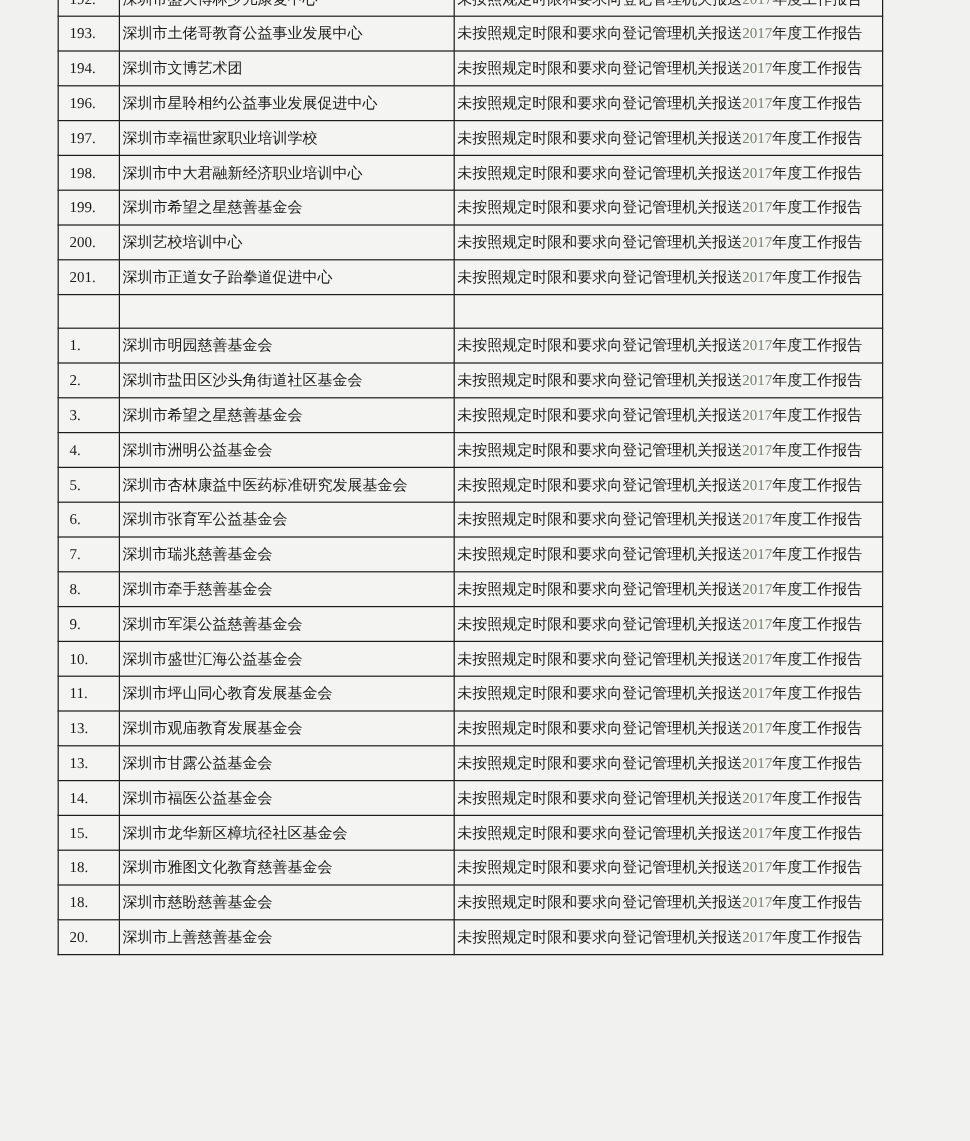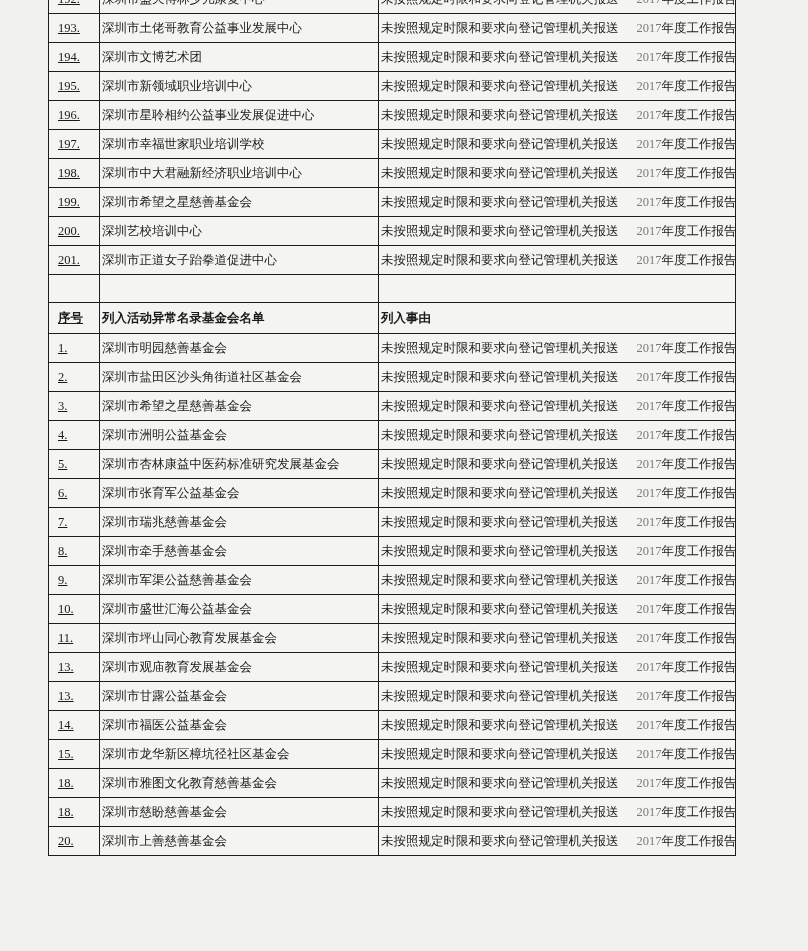--- a/index.html
+++ b/index.html
@@ -30,26 +30,26 @@
   td {
     border: 1px solid var(--border-color);
     background: var(--cell-bg);
     font-size: 12.5px;
     line-height: 1.15;
     vertical-align: middle;
     padding: 0 2px;
     white-space: nowrap;
     overflow: hidden;
   }
-  td.num-cell { padding-left: 9px; text-decoration: underline; }
+  td.num-cell { padding-left: 9px; }
   tr.data-row { height: 29px; }
   tr.spacer-row { height: 28px; }
   tr.header-row { height: 31px; }
   tr.header-row td { font-weight: bold; }
-  .year { color: var(--year-color); margin-left: 18px; }
+  .year { color: var(--year-color); }
 </style>
 </head>
 <body>
 
 <div class="table-wrap">
   <table>
     <colgroup>
       <col style="width:51px">
       <col style="width:279px">
       <col style="width:357px">
@@ -64,25 +64,20 @@
           <td class="num-cell">193.</td>
           <td>深圳市土佬哥教育公益事业发展中心</td>
           <td><span>未按照规定时限和要求向登记管理机关报送</span><span class="year">2017</span><span>年度工作报告</span></td>
         </tr>
         <tr class="data-row">
           <td class="num-cell">194.</td>
           <td>深圳市文博艺术团</td>
           <td><span>未按照规定时限和要求向登记管理机关报送</span><span class="year">2017</span><span>年度工作报告</span></td>
         </tr>
         <tr class="data-row">
-          <td class="num-cell">195.</td>
-          <td>深圳市新领域职业培训中心</td>
-          <td><span>未按照规定时限和要求向登记管理机关报送</span><span class="year">2017</span><span>年度工作报告</span></td>
-        </tr>
-        <tr class="data-row">
           <td class="num-cell">196.</td>
           <td>深圳市星聆相约公益事业发展促进中心</td>
           <td><span>未按照规定时限和要求向登记管理机关报送</span><span class="year">2017</span><span>年度工作报告</span></td>
         </tr>
         <tr class="data-row">
           <td class="num-cell">197.</td>
           <td>深圳市幸福世家职业培训学校</td>
           <td><span>未按照规定时限和要求向登记管理机关报送</span><span class="year">2017</span><span>年度工作报告</span></td>
         </tr>
         <tr class="data-row">
@@ -105,25 +100,20 @@
           <td>深圳市正道女子跆拳道促进中心</td>
           <td><span>未按照规定时限和要求向登记管理机关报送</span><span class="year">2017</span><span>年度工作报告</span></td>
         </tr>
       </tbody>
     <tbody>
       <tr class="spacer-row">
         <td class="num-cell"></td>
         <td></td>
         <td></td>
       </tr>
-      <tr class="header-row">
-        <td class="num-cell">序号</td>
-        <td>列入活动异常名录基金会名单</td>
-        <td>列入事由</td>
-      </tr>
     </tbody>
     <tbody>
         <tr class="data-row">
           <td class="num-cell">1.</td>
           <td>深圳市明园慈善基金会</td>
           <td><span>未按照规定时限和要求向登记管理机关报送</span><span class="year">2017</span><span>年度工作报告</span></td>
         </tr>
         <tr class="data-row">
           <td class="num-cell">2.</td>
           <td>深圳市盐田区沙头角街道社区基金会</td>

